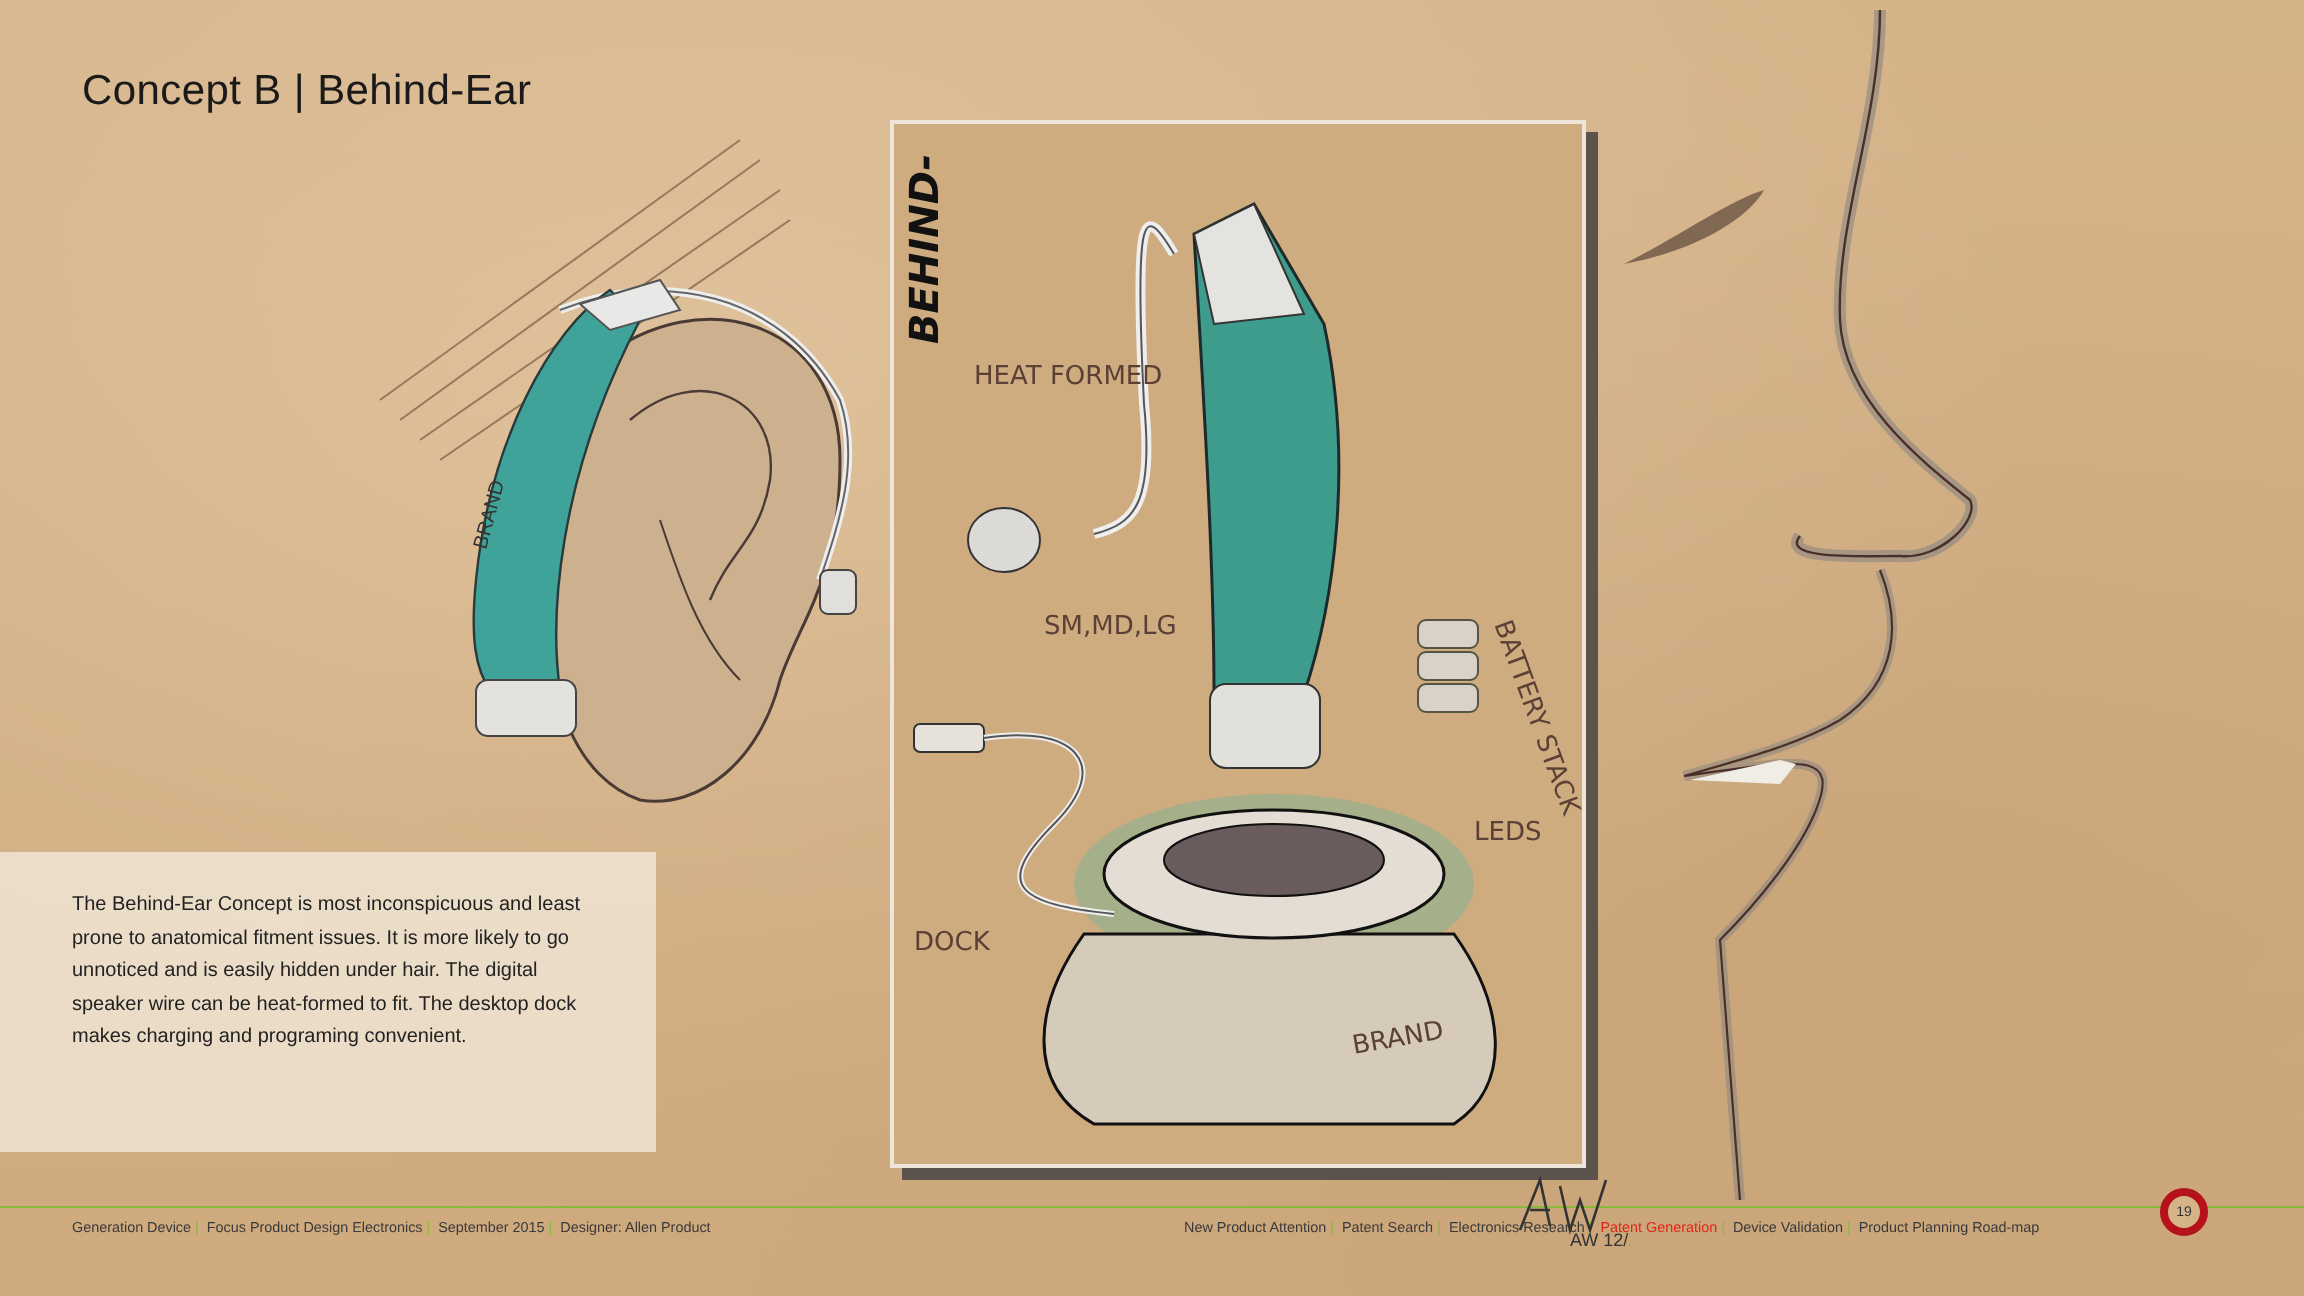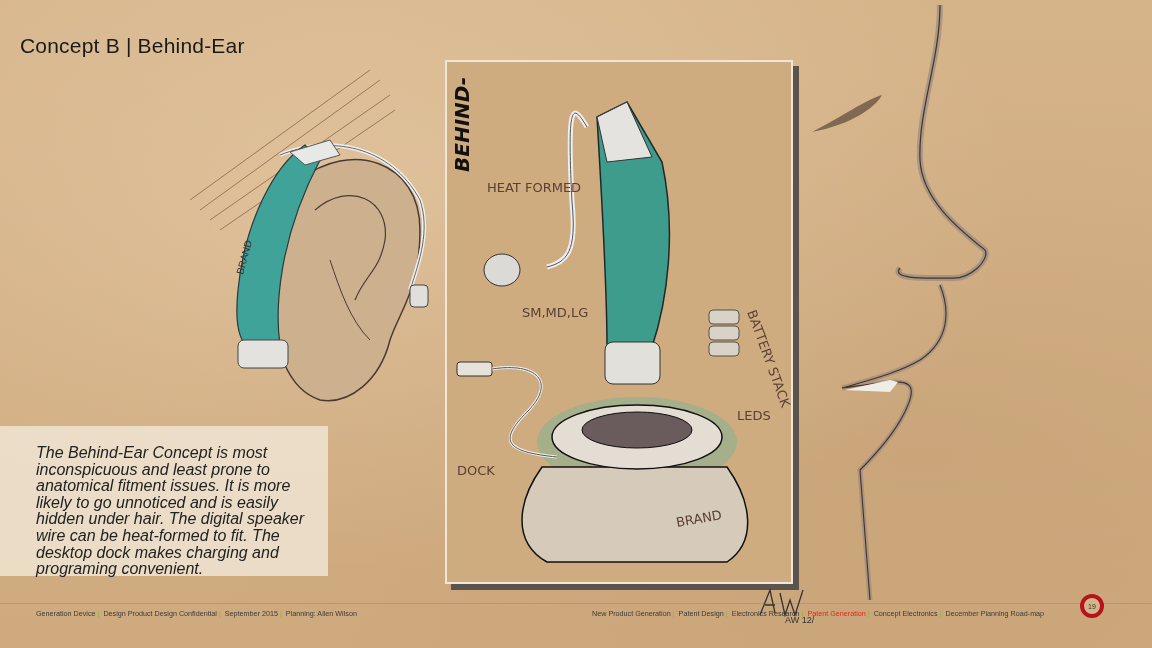--- a/index.html
+++ b/index.html
@@ -9,30 +9,30 @@
     font-family: "Liberation Sans", sans-serif;
   }
   .paper {
     position: absolute; inset: 0;
     background:
       radial-gradient(ellipse at 30% 30%, rgba(255,240,215,0.25), transparent 60%),
       radial-gradient(ellipse at 80% 70%, rgba(160,120,80,0.15), transparent 60%),
       linear-gradient(180deg, #d6b48a 0%, #cfaa7e 100%);
   }
   .slide-title {
-    position: absolute; left: 20px; top: 34px;
+    position: absolute; left: 41px; top: 34px;
     font-size: 21px; color: #1a1a1a; letter-spacing: 0.2px;
   }
   .desc-box {
     position: absolute; left: 0; top: 426px; width: 328px; height: 150px;
     background: rgba(238,226,208,0.88);
   }
   .desc-text {
     position: absolute; left: 36px; top: 445px; width: 270px;
-    font-size: 16px; line-height: 16.6px; color: #222; font-style: italic;
+    font-size: 10px; line-height: 16.6px; color: #222;
   }
   .sketch-card {
     position: absolute; left: 445px; top: 60px; width: 344px; height: 520px;
     background: #cfab80; border: 2px solid #efe6da;
     box-shadow: 6px 6px 0 #5c544c;
   }
   .footer-line {
     position: absolute; left: 0; right: 0; top: 603px; height: 1px; background: #8ab83a;
   }
   .footer-left {
@@ -121,32 +121,32 @@
 
 <div class="slide-title">Concept B | Behind-Ear</div>
 
 <div class="desc-box"></div>
 <div class="desc-text">The Behind-Ear Concept is most inconspicuous and least prone to anatomical fitment issues. It is more likely to go unnoticed and is easily hidden under hair. The digital speaker wire can be heat-formed to fit. The desktop dock makes charging and programing convenient.</div>
 
 <div class="footer-line"></div>
 
 <div class="footer-left">
   <span>Generation Device</span><span class="sep">|</span>
-  <span>Design Product Design Confidential</span><span class="sep">|</span>
+  <span>Focus Product Design Electronics</span><span class="sep">|</span>
   <span>September 2015</span><span class="sep">|</span>
-  <span>Planning: Allen Wilson</span>
+  <span>Designer: Allen Product</span>
 </div>
 
 <div class="footer-right">
-  <span>New Product Generation</span><span class="sep">|</span>
-  <span>Patent Design</span><span class="sep">|</span>
+  <span>New Product Attention</span><span class="sep">|</span>
+  <span>Patent Search</span><span class="sep">|</span>
   <span>Electronics Research</span><span class="sep">|</span>
   <span class="nav-active">Patent Generation</span><span class="sep">|</span>
-  <span>Concept Electronics</span><span class="sep">|</span>
-  <span>December Planning Road-map</span>
+  <span>Device Validation</span><span class="sep">|</span>
+  <span>Product Planning Road-map</span>
 </div>
 
 <svg style="position:absolute;left:755px;top:585px" width="60" height="40" viewBox="0 0 60 40">
   <path d="M5 30 L15 5 L20 28 M10 20 L20 20 M25 8 L30 30 L35 15 L40 30 L48 5" fill="none" stroke="#333" stroke-width="1.3"></path>
   <text x="30" y="38" font-size="9" fill="#333">AW 12/15</text>
 </svg>
 
 <div class="page-num">19</div>
 
 </body></html>

